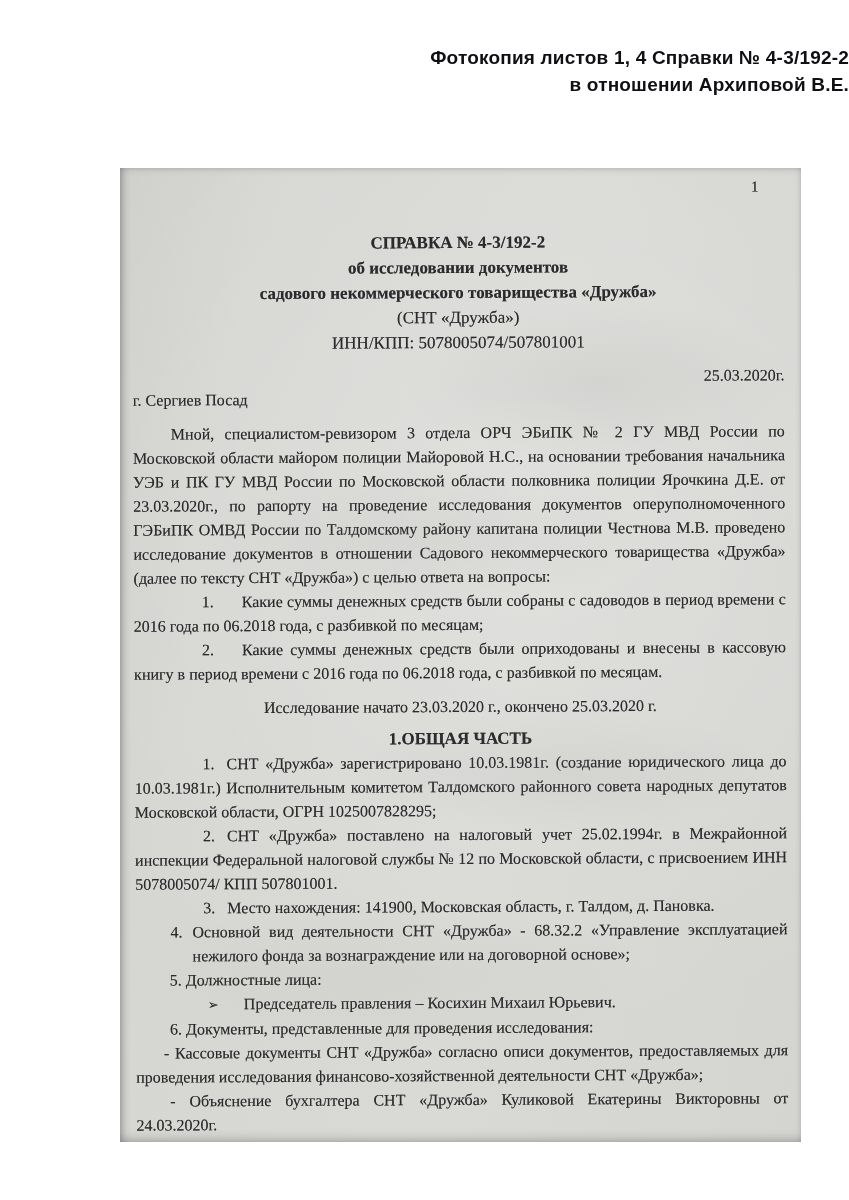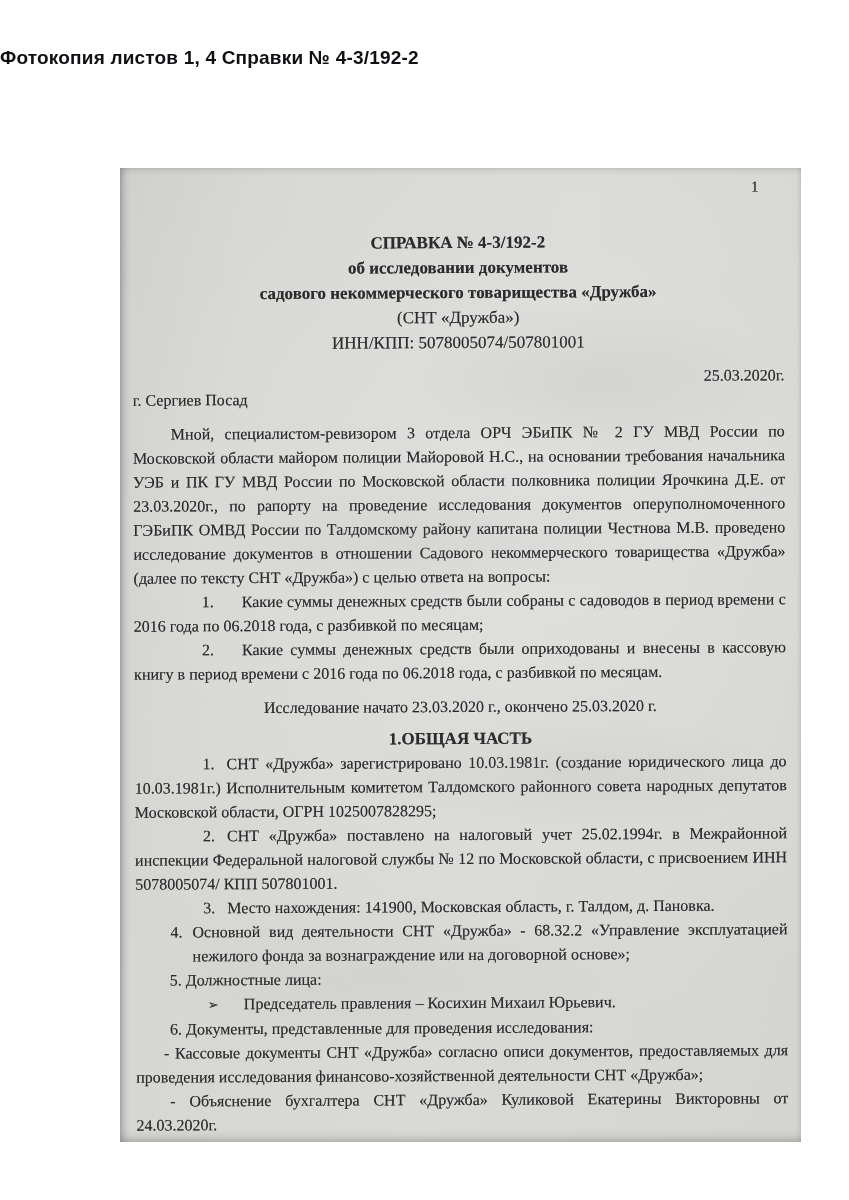--- a/index.html
+++ b/index.html
@@ -3,21 +3,21 @@
 <meta charset="utf-8">
 <style>
   * { margin:0; padding:0; box-sizing:border-box; }
   html,body { width:849px; height:1200px; background:#ffffff; overflow:hidden;
               font-family:"Liberation Serif", serif; }
   .canvas { position:relative; width:849px; height:1200px; background:#ffffff; }
 
   
   .caption {
     position:absolute; top:44px; left:0; width:100%;
-    text-align:left;
+    text-align:right;
     font-family:"Liberation Sans", sans-serif;
     font-weight:bold; font-size:19px; line-height:27px;
     color:#101014; letter-spacing:.2px;
   }
 
   
   .scan {
     position:absolute; left:120px; top:168px; width:681px; height:974px;
     background:
       radial-gradient(ellipse 120% 80% at 60% 35%, rgba(255,255,255,.18), rgba(255,255,255,0) 70%),
@@ -75,20 +75,21 @@
   .dash1 { text-indent:28px; }
   .dash2 { text-indent:34px; }
 </style>
 </head>
 <body>
 
 <div class="canvas">
 
   <div class="caption">
     <div>Фотокопия листов 1, 4 Справки № 4-3/192-2</div>
+    <div>в отношении Архиповой В.Е.</div>
   </div>
 
   <div class="scan">
     <div class="scan-inner">
 
       <div class="pagenum">1</div>
 
       <div class="doc-title">
         <div class="b">СПРАВКА № 4-3/192-2</div>
         <div class="b">об исследовании документов</div>

